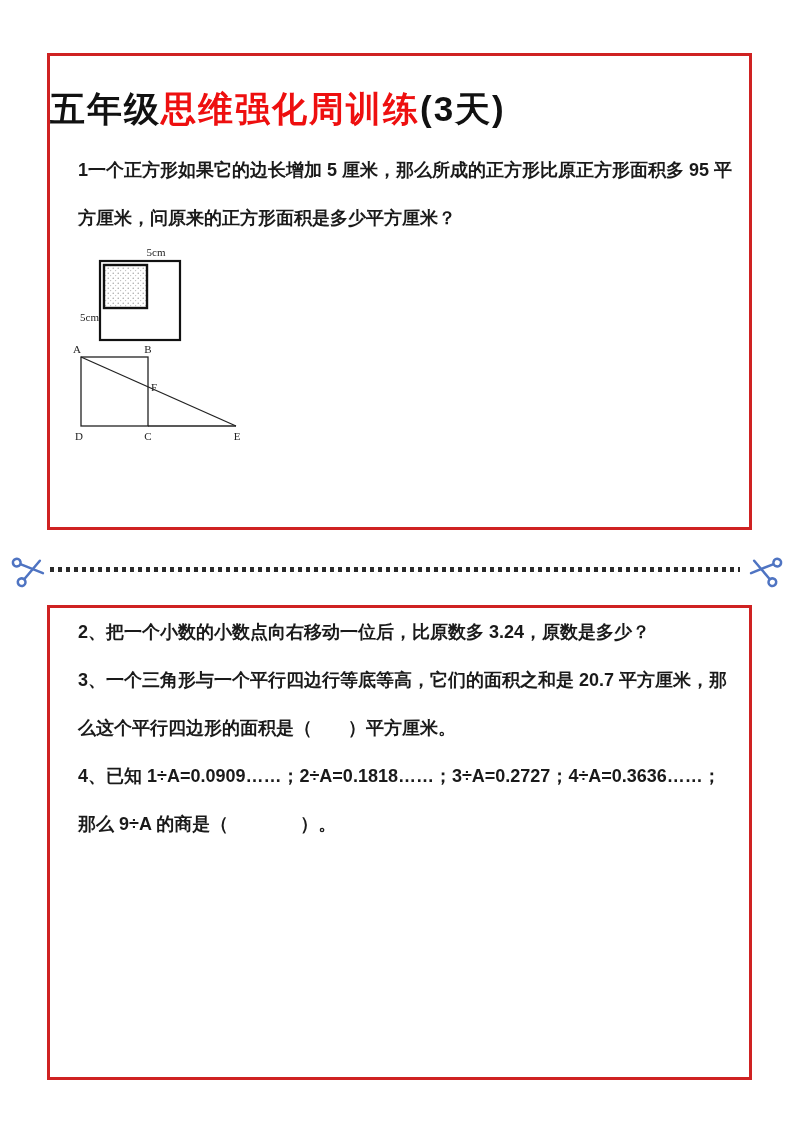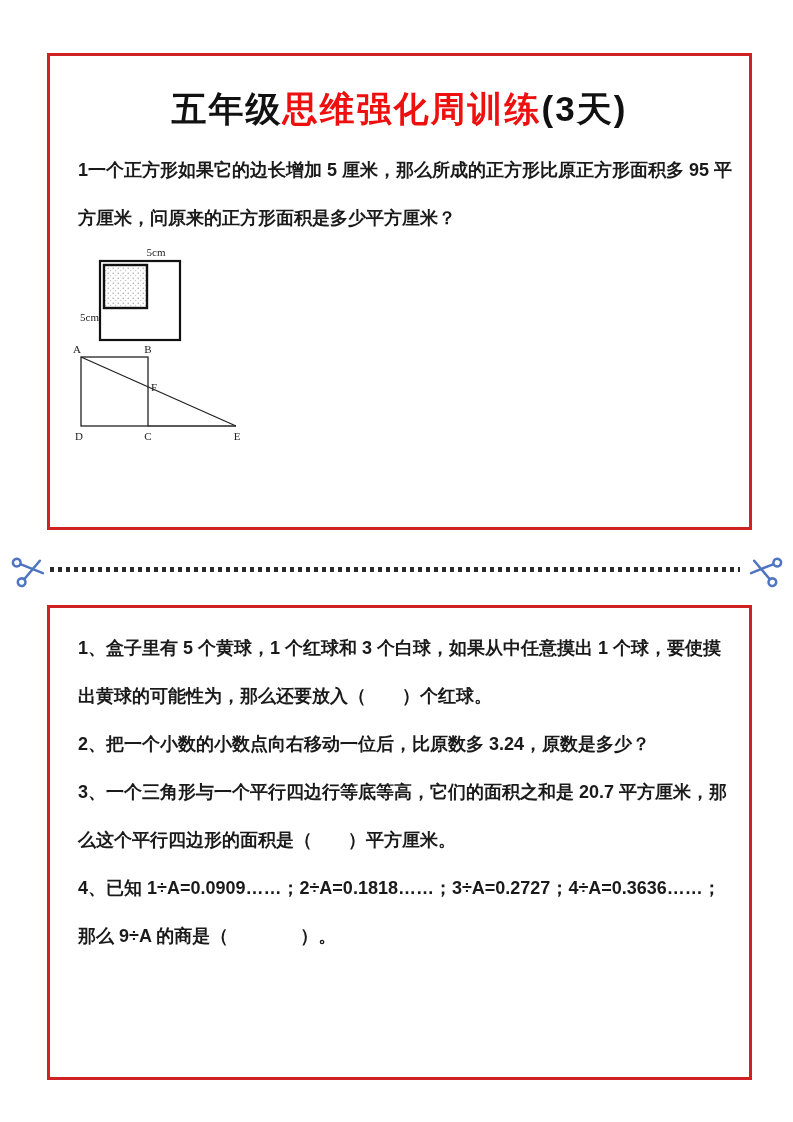--- a/index.html
+++ b/index.html
@@ -17,21 +17,20 @@
     position: absolute;
     left: 47px;
     width: 705px;
     border: 3px solid #cf2222;
     background: #ffffff;
   }
   .box-1 { top: 53px; height: 477px; }
   .box-2 { top: 605px; height: 475px; }
   .ws-title {
     margin-top: 32px;
-    text-align: center;
     font-size: 35px;
     line-height: 42px;
     font-weight: 900;
     letter-spacing: 2px;
     color: #111111;
     white-space: nowrap;
   }
   .ws-title .hl { color: #ee0f0f; }
   .prob {
     margin: 14px 14px 0 28px;
@@ -122,19 +121,18 @@
       <g fill="none" stroke="#4f74c2" stroke-width="2.4" stroke-linecap="round">
         <line x1="10" y1="9" x2="28" y2="22"></line>
         <line x1="10" y1="23" x2="28" y2="10"></line>
         <circle cx="6.5" cy="6.5" r="3.6"></circle>
         <circle cx="6.5" cy="25.5" r="3.6"></circle>
       </g>
     </svg>
   </div>
 
   <div class="worksheet-box box-2">
-    <p class="prob first">1、盒子里有 5 个黄球，1 个红球和 3 个白球，如果从中任意摸出 1 个球，要使摸出黄球的可能性为，那么还要放入（　　）个红球。</p>
     <p class="prob" style="margin-top:0">2、把一个小数的小数点向右移动一位后，比原数多 3.24，原数是多少？</p>
     <p class="prob" style="margin-top:0">3、一个三角形与一个平行四边行等底等高，它们的面积之和是 20.7 平方厘米，那么这个平行四边形的面积是（　　）平方厘米。</p>
     <p class="prob" style="margin-top:0">4、已知 1÷A=0.0909……；2÷A=0.1818……；3÷A=0.2727；4÷A=0.3636……；那么 9÷A 的商是（　　　　）。</p>
   </div>
 
 </div>
 
 </body></html>

